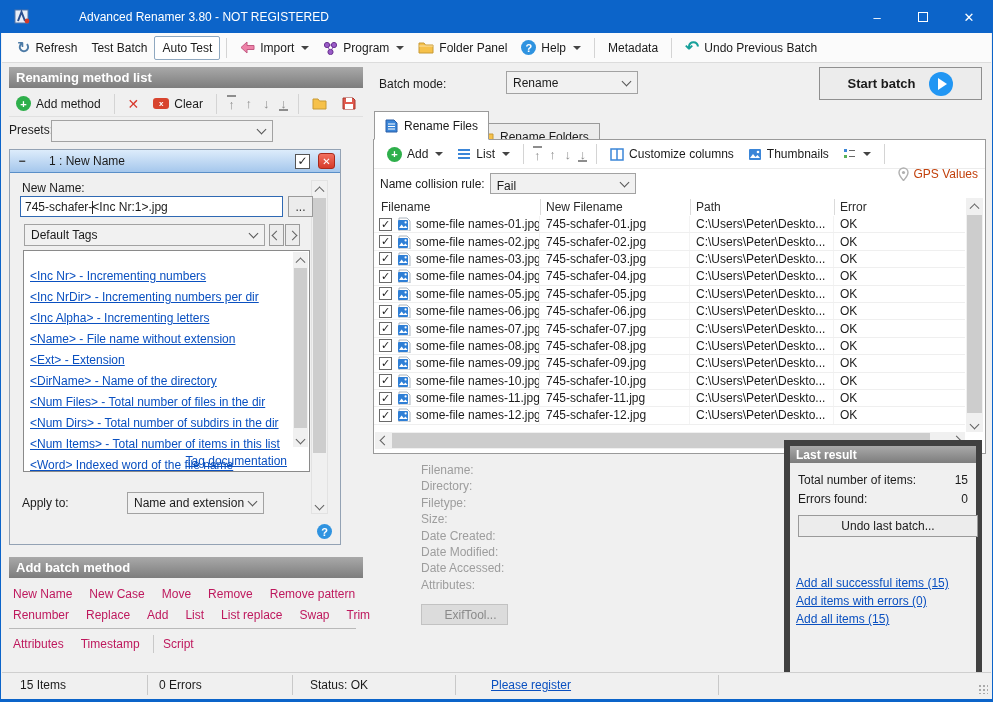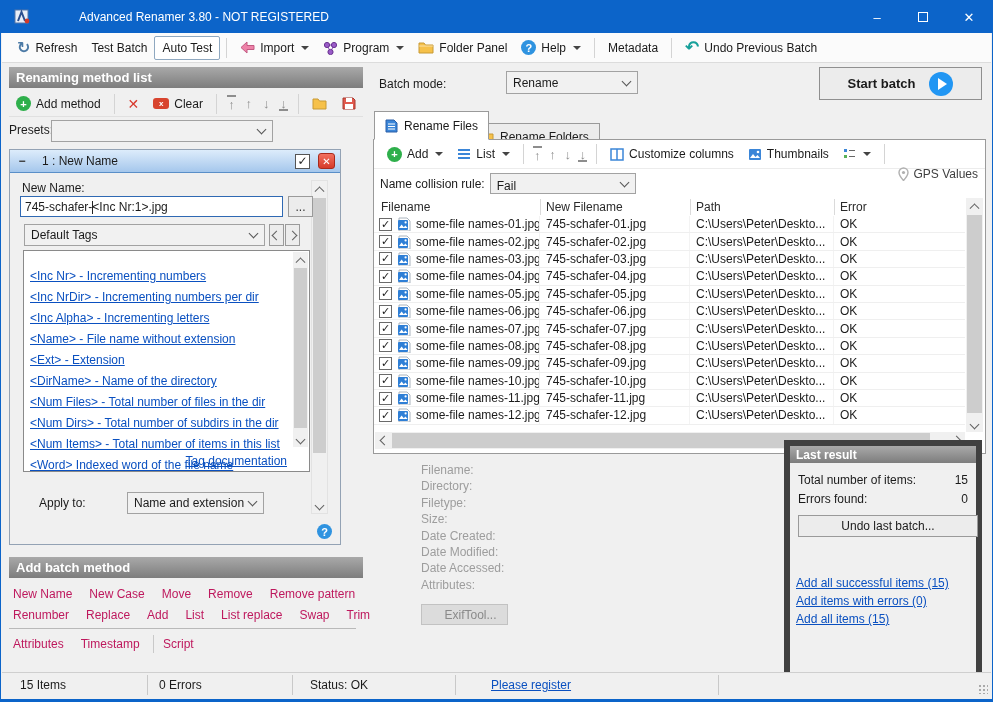--- a/index.html
+++ b/index.html
@@ -45,21 +45,21 @@
   .arr .bar.b { margin-top:-2px; }
 
   .lbl { color:#1b1b1b; }
   .combo { position:relative; background:#f1f1f1; border:1px solid #a2a2a2; display:flex; align-items:center; padding:0 20px 0 6px; white-space:nowrap; overflow:hidden; }
   .combo::after { content:""; position:absolute; right:7px; top:50%; width:6px; height:6px; border-right:1.4px solid #555; border-bottom:1.4px solid #555; transform:translateY(-72%) rotate(45deg); }
 
   
   .method { position:absolute; left:8px; top:148px; width:332px; height:396px; border:1px solid #93a2b4; background:#f0f0f0; }
   .m-hdr { height:23px; background:linear-gradient(#ddecfb,#a5c7ec); border-bottom:1px solid #5a8fc8; display:flex; align-items:center; padding:0 5px; }
   .m-collapse { width:14px; text-align:center; font-weight:bold; color:#333; }
-  .m-title { margin-left:13px; }
+  .m-title { margin-left:20px; }
   .m-check { margin-left:auto; width:15px; height:15px; background:#fff; border:1px solid #555; display:flex; align-items:center; justify-content:center; font-size:12px; color:#222; }
   .m-close { margin-left:8px; width:17px; height:16px; background:linear-gradient(#f36c5c,#dector 0 0); background:linear-gradient(#f2705f,#d63b2a); border:1px solid #a82a1c; border-radius:3px; color:#fff; font-size:10px; font-weight:bold; display:flex; align-items:center; justify-content:center; }
   .m-body { position:relative; height:371px; }
   .scrollcol { position:absolute; background:#f0f0f0; border:1px solid #e2e2e2; }
   .sc-arrow { position:absolute; left:0; right:0; height:15px; color:#666; display:flex; align-items:center; justify-content:center; }
   .chev { width:7px; height:7px; border-right:1.5px solid #606060; border-bottom:1.5px solid #606060; }
   .chev.up { transform:rotate(-135deg) translate(-2px,-2px); }
   .chev.down { transform:rotate(45deg); }
   .chev.left { transform:rotate(135deg); }
   .chev.right { transform:rotate(-45deg); }
@@ -84,21 +84,21 @@
 
   
   .tab { position:absolute; display:flex; align-items:center; gap:6px; padding:0 10px; border:1px solid #9a9a9a; }
   .tab.active { background:#fff; border-bottom:1px solid #fff; z-index:2; }
   .tab.inactive { background:#ececec; }
 
   
   .filesbox { position:absolute; left:372px; top:138px; width:613px; height:315px; background:#fff; border:1px solid #9a9a9a; }
   .ftoolbar { position:absolute; left:0; top:0; right:0; height:29px; display:flex; align-items:center; padding-left:6px; border-bottom:1px solid #ececec; background:#fff; }
   .collision { position:absolute; left:0; top:29px; right:0; height:29px; display:flex; align-items:center; padding-left:6px; }
-  .grayed { color:#404040;margin-top:40px; }
+  .grayed { color:#c2410c;margin-top:40px; }
 
   .thead { position:absolute; left:0; top:58px; width:501px; height:18px; }
   .thead span { position:absolute; top:2px; color:#2a2a2a; }
   .colsep { position:absolute; top:1px; width:1px; height:16px; background:#dadada; }
   .tbody { position:absolute; left:0; top:76px; width:591px; height:216px; overflow:hidden; }
   .trow { height:17.4px; display:flex; align-items:center; border-bottom:1px solid #efefef; position:relative; }
   .cell { overflow:hidden; white-space:nowrap; height:100%; display:flex; align-items:center; border-right:1px solid #f3f3f3; }
   .c1 { width:166px; padding-left:5px; gap:5px; }
   .c2 { width:150px; padding-left:6px; }
   .c3 { width:144px; padding-left:6px; }
@@ -303,21 +303,21 @@
               <span class="chev up"></span>
             </div>
           <div class="sc-arrow" style="bottom:0;">
               <span class="chev down"></span>
             </div>
           <div class="sc-thumb" style="top:16px; height:160px;"></div>
         </div>
         <a class="tagdoc linkstyle" href="#">Tag documentation</a>
       </div>
 
-      <div class="lbl" style="position:absolute; left:12px; top:323px;margin-left:17px;">Apply to:</div>
+      <div class="lbl" style="position:absolute; left:12px; top:323px;">Apply to:</div>
       <div class="combo" style="position:absolute; left:117px; top:319px; width:137px; height:22px;">
         <span>Name and extension</span>
       </div>
       <div class="qmark">?</div>
     </div>
   </div>
 
   <div class="sec-hdr" style="left:8px; top:556px; width:354px;">
     <span>Add batch method</span>
   </div>

